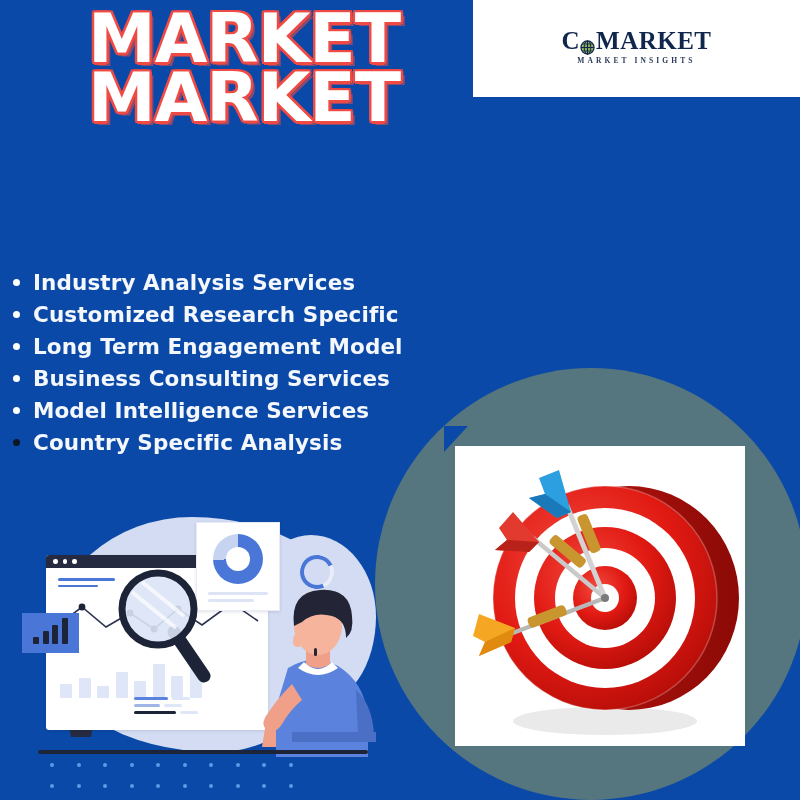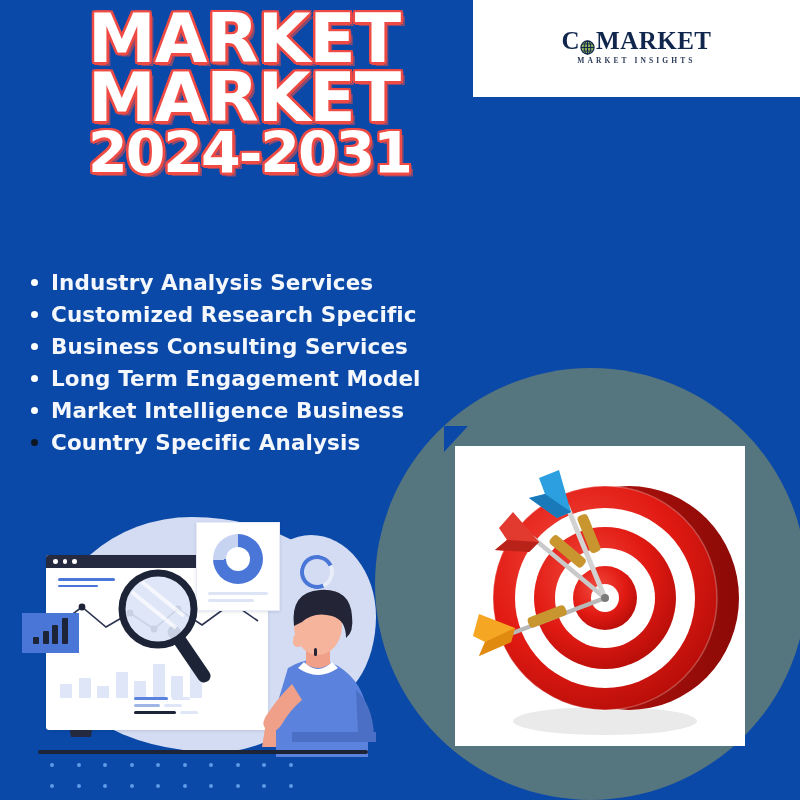--- a/index.html
+++ b/index.html
@@ -28,21 +28,21 @@
     text-shadow:
       -2.5px 0 0 #ef4a44, 2.5px 0 0 #ef4a44, 0 -2.5px 0 #ef4a44, 0 2.5px 0 #ef4a44,
       -2px -2px 0 #ef4a44, 2px -2px 0 #ef4a44, -2px 2px 0 #ef4a44, 2px 2px 0 #ef4a44,
       4px 4px 0 rgba(239,74,68,.55);
   }
   .hl-1{font-size:68px;}
   .hl-2{font-size:68px;margin-top:-4px;}
   .hl-3{font-size:57px;margin-top:-2px;letter-spacing:-2px;}
 
   
-  .bullets{position:absolute;left:26px;top:266px;width:430px;}
+  .bullets{position:absolute;left:8px;top:266px;width:430px;}
   .bullet-row{display:flex;align-items:center;height:32px;}
   .bullet-dot{width:7px;height:7px;border-radius:50%;background:#ffffff;margin:0 13px 0 5px;flex:none;}
   .bullet-dot.dark{background:#0d1624;}
   .bullet-text{font-size:21.5px;font-weight:700;color:#f4f7fc;letter-spacing:.1px;
     font-family:"DejaVu Sans","Liberation Sans",sans-serif;}
 
   
   .teal-circle{position:absolute;left:375px;top:368px;width:432px;height:432px;border-radius:50%;
     background:#55757f;}
 
@@ -120,43 +120,42 @@
         </span>
         <span>MARKET</span>
       </div>
       <div class="logo-sub">MARKET INSIGHTS</div>
     </div>
   </div>
 
   <div class="headline">
     <div class="hl hl-1">MARKET</div>
     <div class="hl hl-2">MARKET</div>
-    <div class="hl hl-3">2024-2031</div>
   </div>
 
   <div class="bullets">
     <div class="bullet-row">
       <span class="bullet-dot"></span>
       <span class="bullet-text">Industry Analysis Services</span>
     </div>
     <div class="bullet-row">
       <span class="bullet-dot"></span>
       <span class="bullet-text">Customized Research Specific</span>
     </div>
     <div class="bullet-row">
       <span class="bullet-dot"></span>
+      <span class="bullet-text">Long Term Engagement Model</span>
+    </div>
+    <div class="bullet-row">
+      <span class="bullet-dot"></span>
       <span class="bullet-text">Business Consulting Services</span>
     </div>
     <div class="bullet-row">
       <span class="bullet-dot"></span>
-      <span class="bullet-text">Long Term Engagement Model</span>
-    </div>
-    <div class="bullet-row">
-      <span class="bullet-dot"></span>
-      <span class="bullet-text">Market Intelligence Business</span>
+      <span class="bullet-text">Model Intelligence Services</span>
     </div>
     <div class="bullet-row">
       <span class="bullet-dot dark"></span>
       <span class="bullet-text">Country Specific Analysis</span>
     </div>
   </div>
 
   <div class="blue-corner"></div>
   <div class="dart-card">
     <svg class="dart-stage" viewBox="0 0 290 300">

